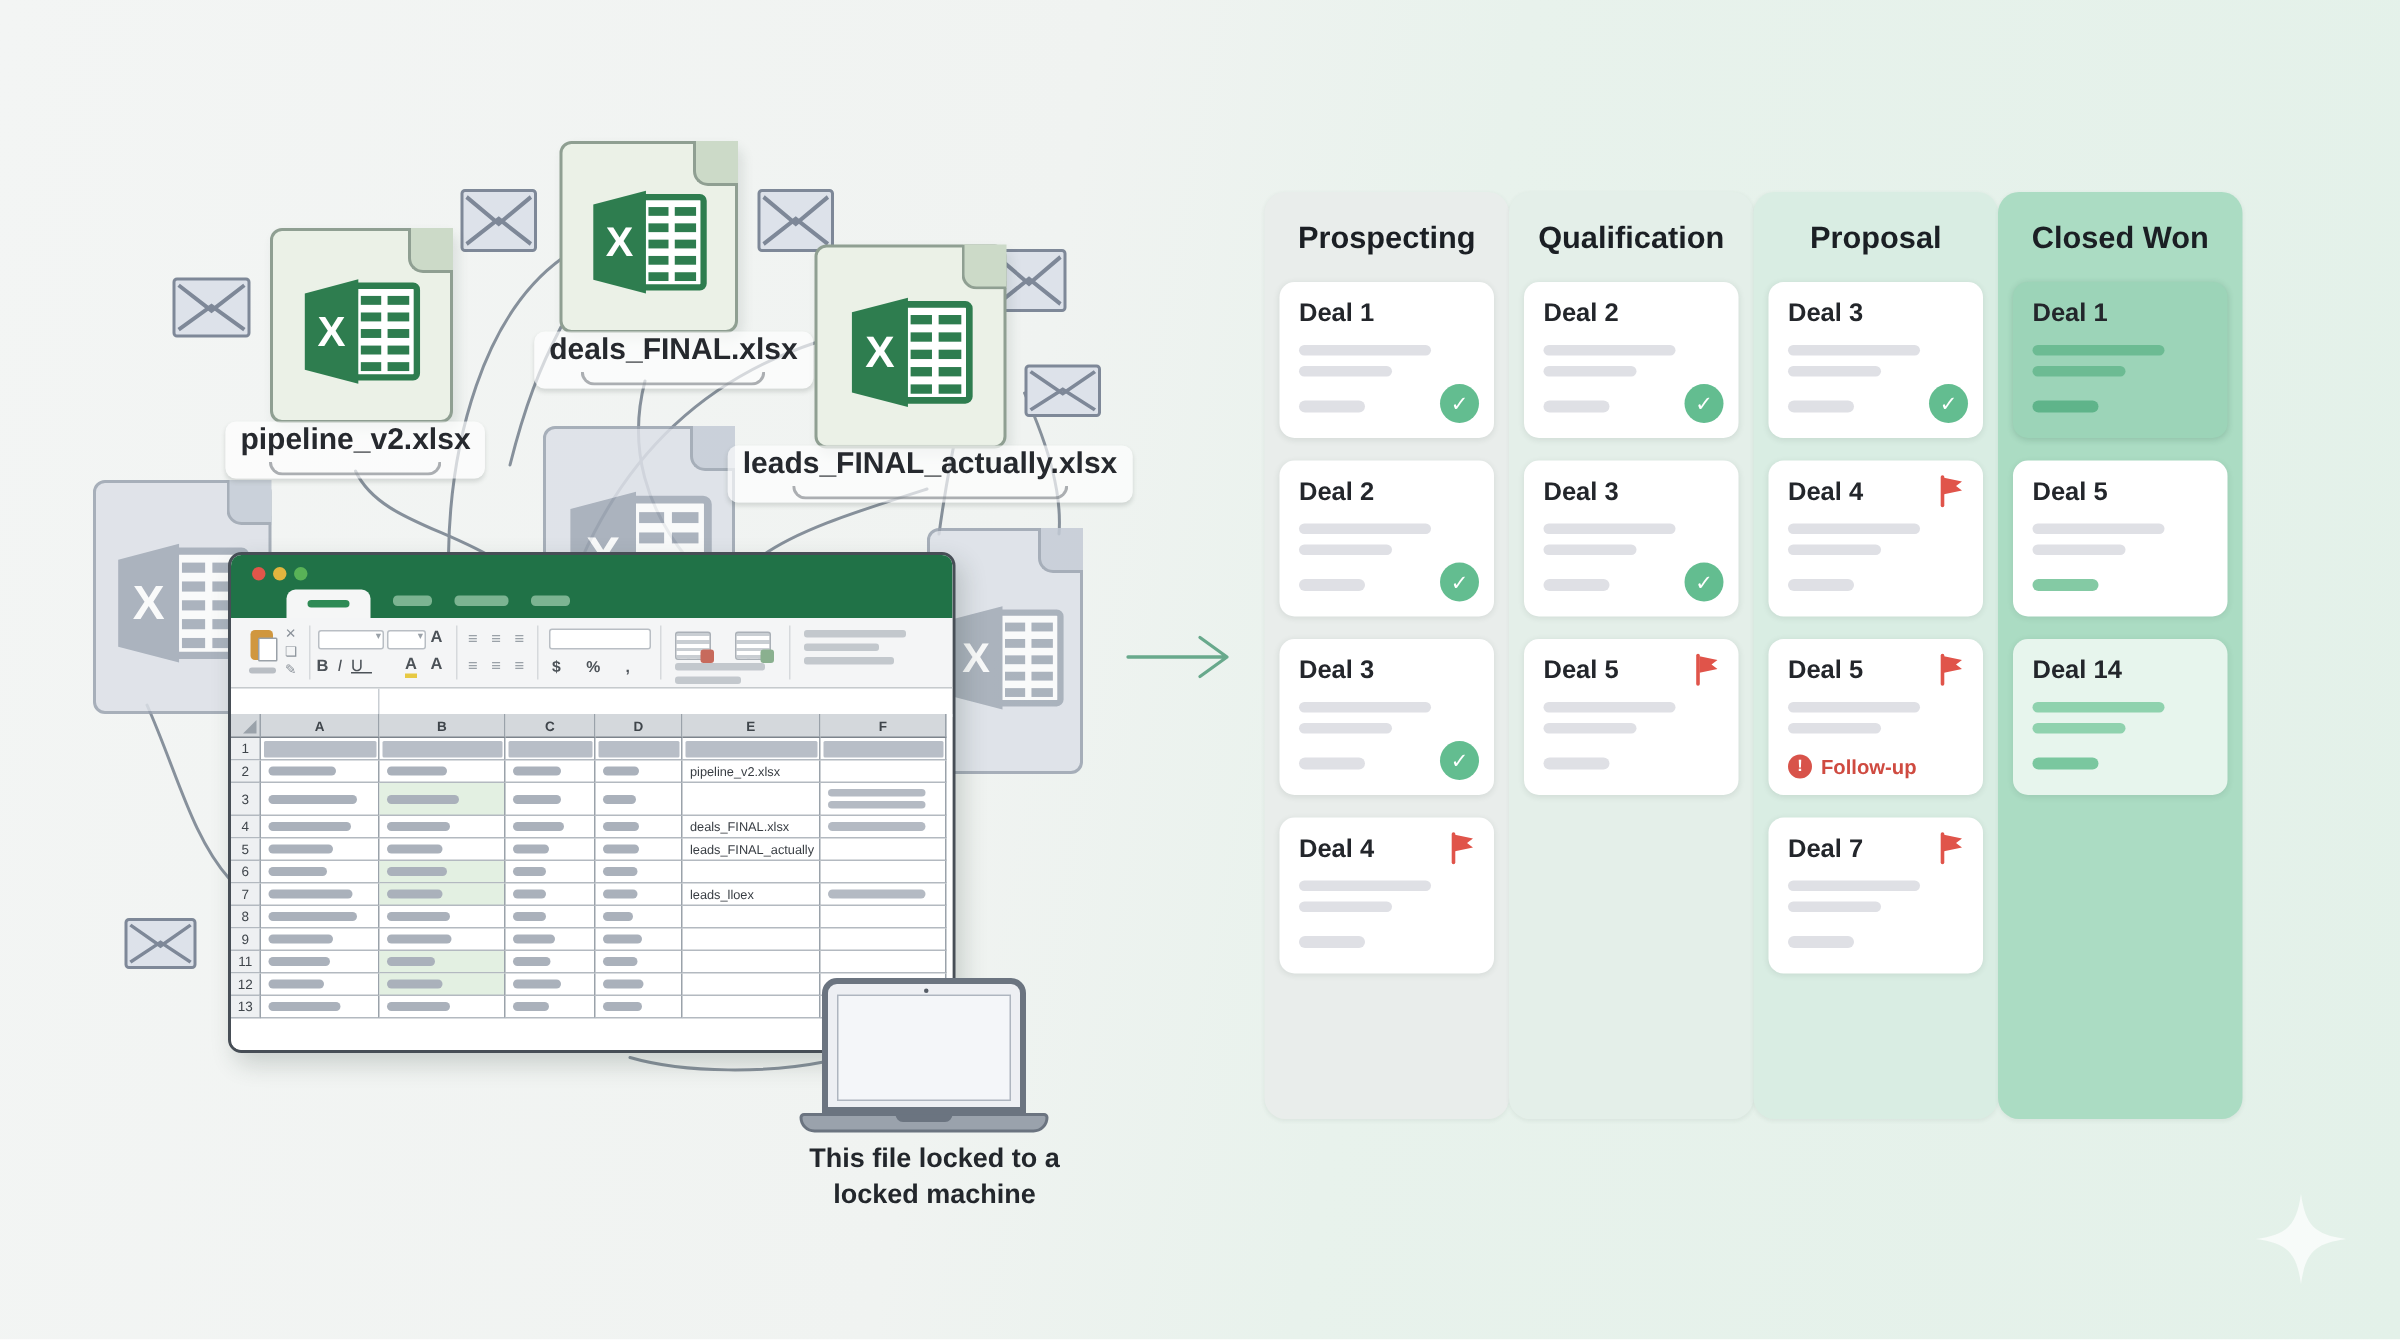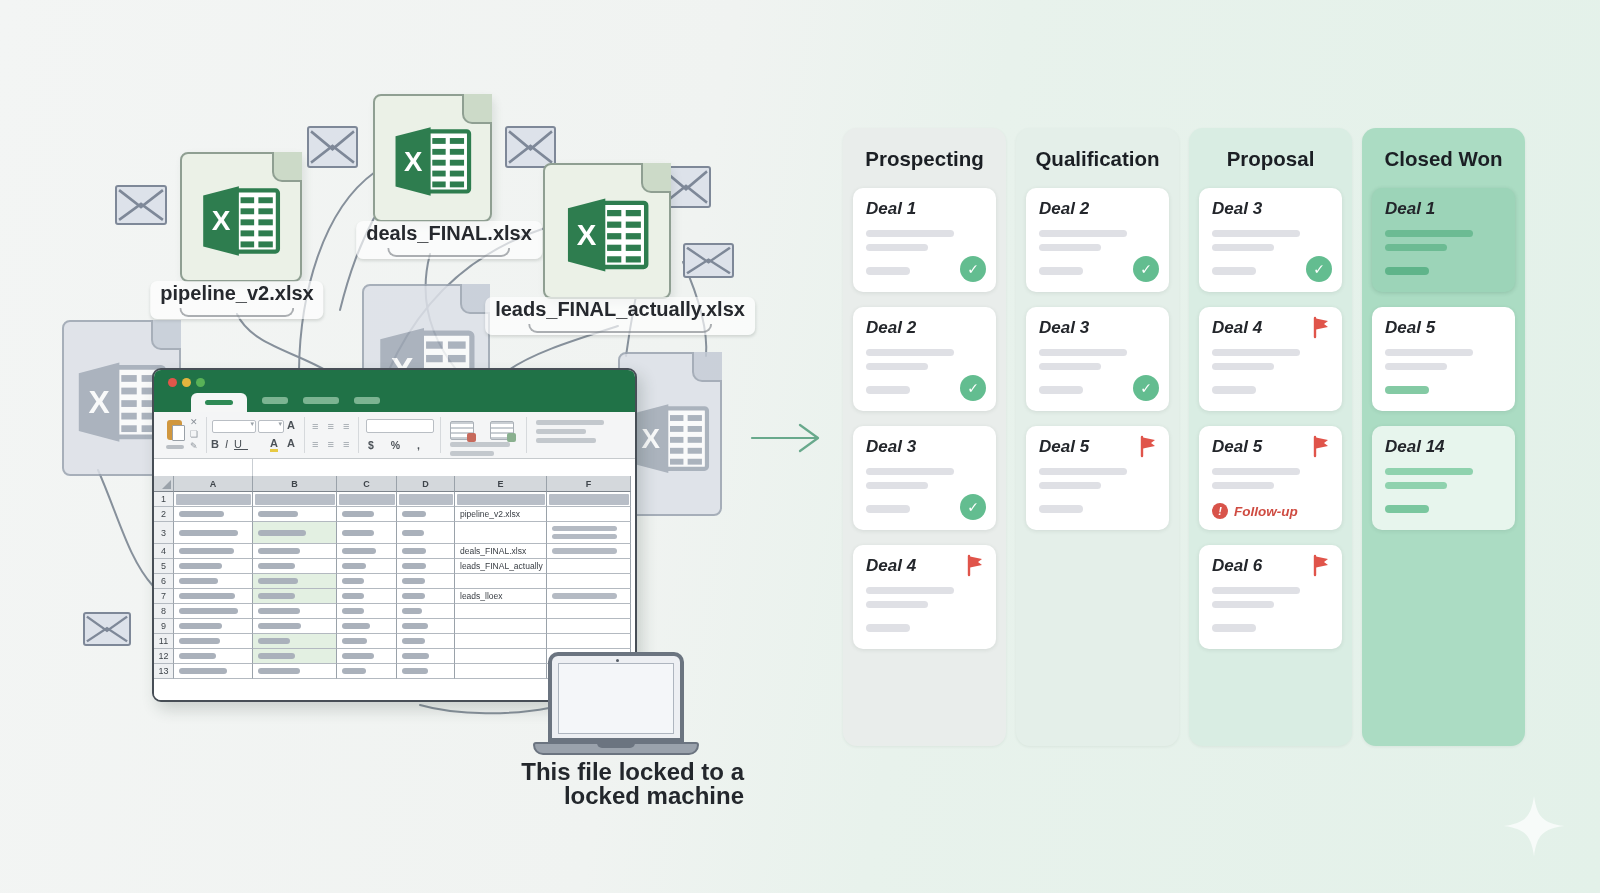--- a/index.html
+++ b/index.html
@@ -84,30 +84,30 @@
 
   
   .laptop-body{position:absolute;left:548px;top:652px;width:136px;height:90px;background:#edeff3;
     border:4px solid #6b7480;border-radius:10px 10px 0 0;box-sizing:border-box;}
   .laptop-body::before{content:"";position:absolute;left:50%;top:3px;width:3px;height:3px;border-radius:50%;background:#555c66;}
   .laptop-screen{position:absolute;inset:7px 6px 4px;background:#f4f6f9;border:1px solid #aeb5bf;}
   .laptop-base{position:absolute;left:533px;top:742px;width:166px;height:13px;background:#9aa2ac;
     border:2.5px solid #6b7480;border-radius:3px 3px 10px 10px;box-sizing:border-box;}
   .laptop-base::after{content:"";position:absolute;left:50%;top:-1px;transform:translateX(-50%);
     width:38px;height:5px;background:#6b7480;border-radius:0 0 5px 5px;}
-  .caption{position:absolute;left:482px;top:760px;width:262px;text-align:right;font-weight:700;
-    font-size:24px;line-height:24px;color:#23272c;}
+  .caption{position:absolute;left:492px;top:760px;width:262px;text-align:center;font-weight:700;
+    font-size:18px;line-height:24px;color:#23272c;}
 
   
-  .board{position:absolute;left:843px;top:128px;display:flex;gap:10px;}
+  .board{position:absolute;left:843px;top:128px;display:flex;gap:0;}
   .kcol{width:163px;height:618px;border-radius:14px;box-shadow:0 1px 3px rgba(40,70,55,.07);}
   .khead{margin-top:19px;text-align:center;font-size:20.5px;font-weight:700;color:#1b1f24;}
   .klist{display:flex;flex-direction:column;gap:15px;padding:0 10px;margin-top:17px;}
   .kcard{position:relative;height:104px;background:#fff;border-radius:10px;
-    box-shadow:0 1px 4px rgba(30,50,40,.10);box-sizing:border-box;font-style:italic;}
+    box-shadow:0 1px 4px rgba(30,50,40,.10);box-sizing:border-box;}
   .ktitle{position:absolute;left:13px;top:11px;font-size:17px;font-weight:700;color:#23262b;}
   .cb{position:absolute;left:13px;height:7px;border-radius:4px;background:#dfe0e5;}
   .cb1{top:42px;width:88px}.cb2{top:56px;width:62px}.cb3{top:79px;width:44px;height:8px}
   .check{position:absolute;right:10px;bottom:10px;width:26px;height:26px;border-radius:50%;background:#63bd90;
     color:#fff;font-size:14px;font-weight:700;display:flex;align-items:center;justify-content:center;}
   .flag{position:absolute;right:11px;top:9px;width:20px;height:23px;}
   .badge{position:absolute;left:13px;bottom:11px;display:flex;align-items:center;gap:6px;
     color:#cf4b41;font-size:13.5px;font-weight:700;}
   .bang{width:16px;height:16px;border-radius:50%;background:#d8534a;color:#fff;font-size:11px;font-weight:700;
     display:flex;align-items:center;justify-content:center;}
@@ -704,21 +704,21 @@
                 <path d="M4,2 V21" stroke="#e0544a" stroke-width="2.4" stroke-linecap="round"></path>
                 <path d="M5,2.5 L17,5 L13,8 L17,11 L5,13.5 Z" fill="#e0544a"></path>
               </svg>
             </div>
             <div class="badge">
               <div class="bang">!</div>
               <span>Follow-up</span>
             </div>
           </div>
           <div class="kcard">
-            <div class="ktitle">Deal 6</div>
+            <div class="ktitle">Deal 7</div>
             <div class="cb cb1"></div>
             <div class="cb cb2"></div>
             <div class="cb cb3"></div>
             <div class="flag">
               <svg width="20" height="23" viewBox="0 0 20 23">
                 <path d="M4,2 V21" stroke="#e0544a" stroke-width="2.4" stroke-linecap="round"></path>
                 <path d="M5,2.5 L17,5 L13,8 L17,11 L5,13.5 Z" fill="#e0544a"></path>
               </svg>
             </div>
           </div>

